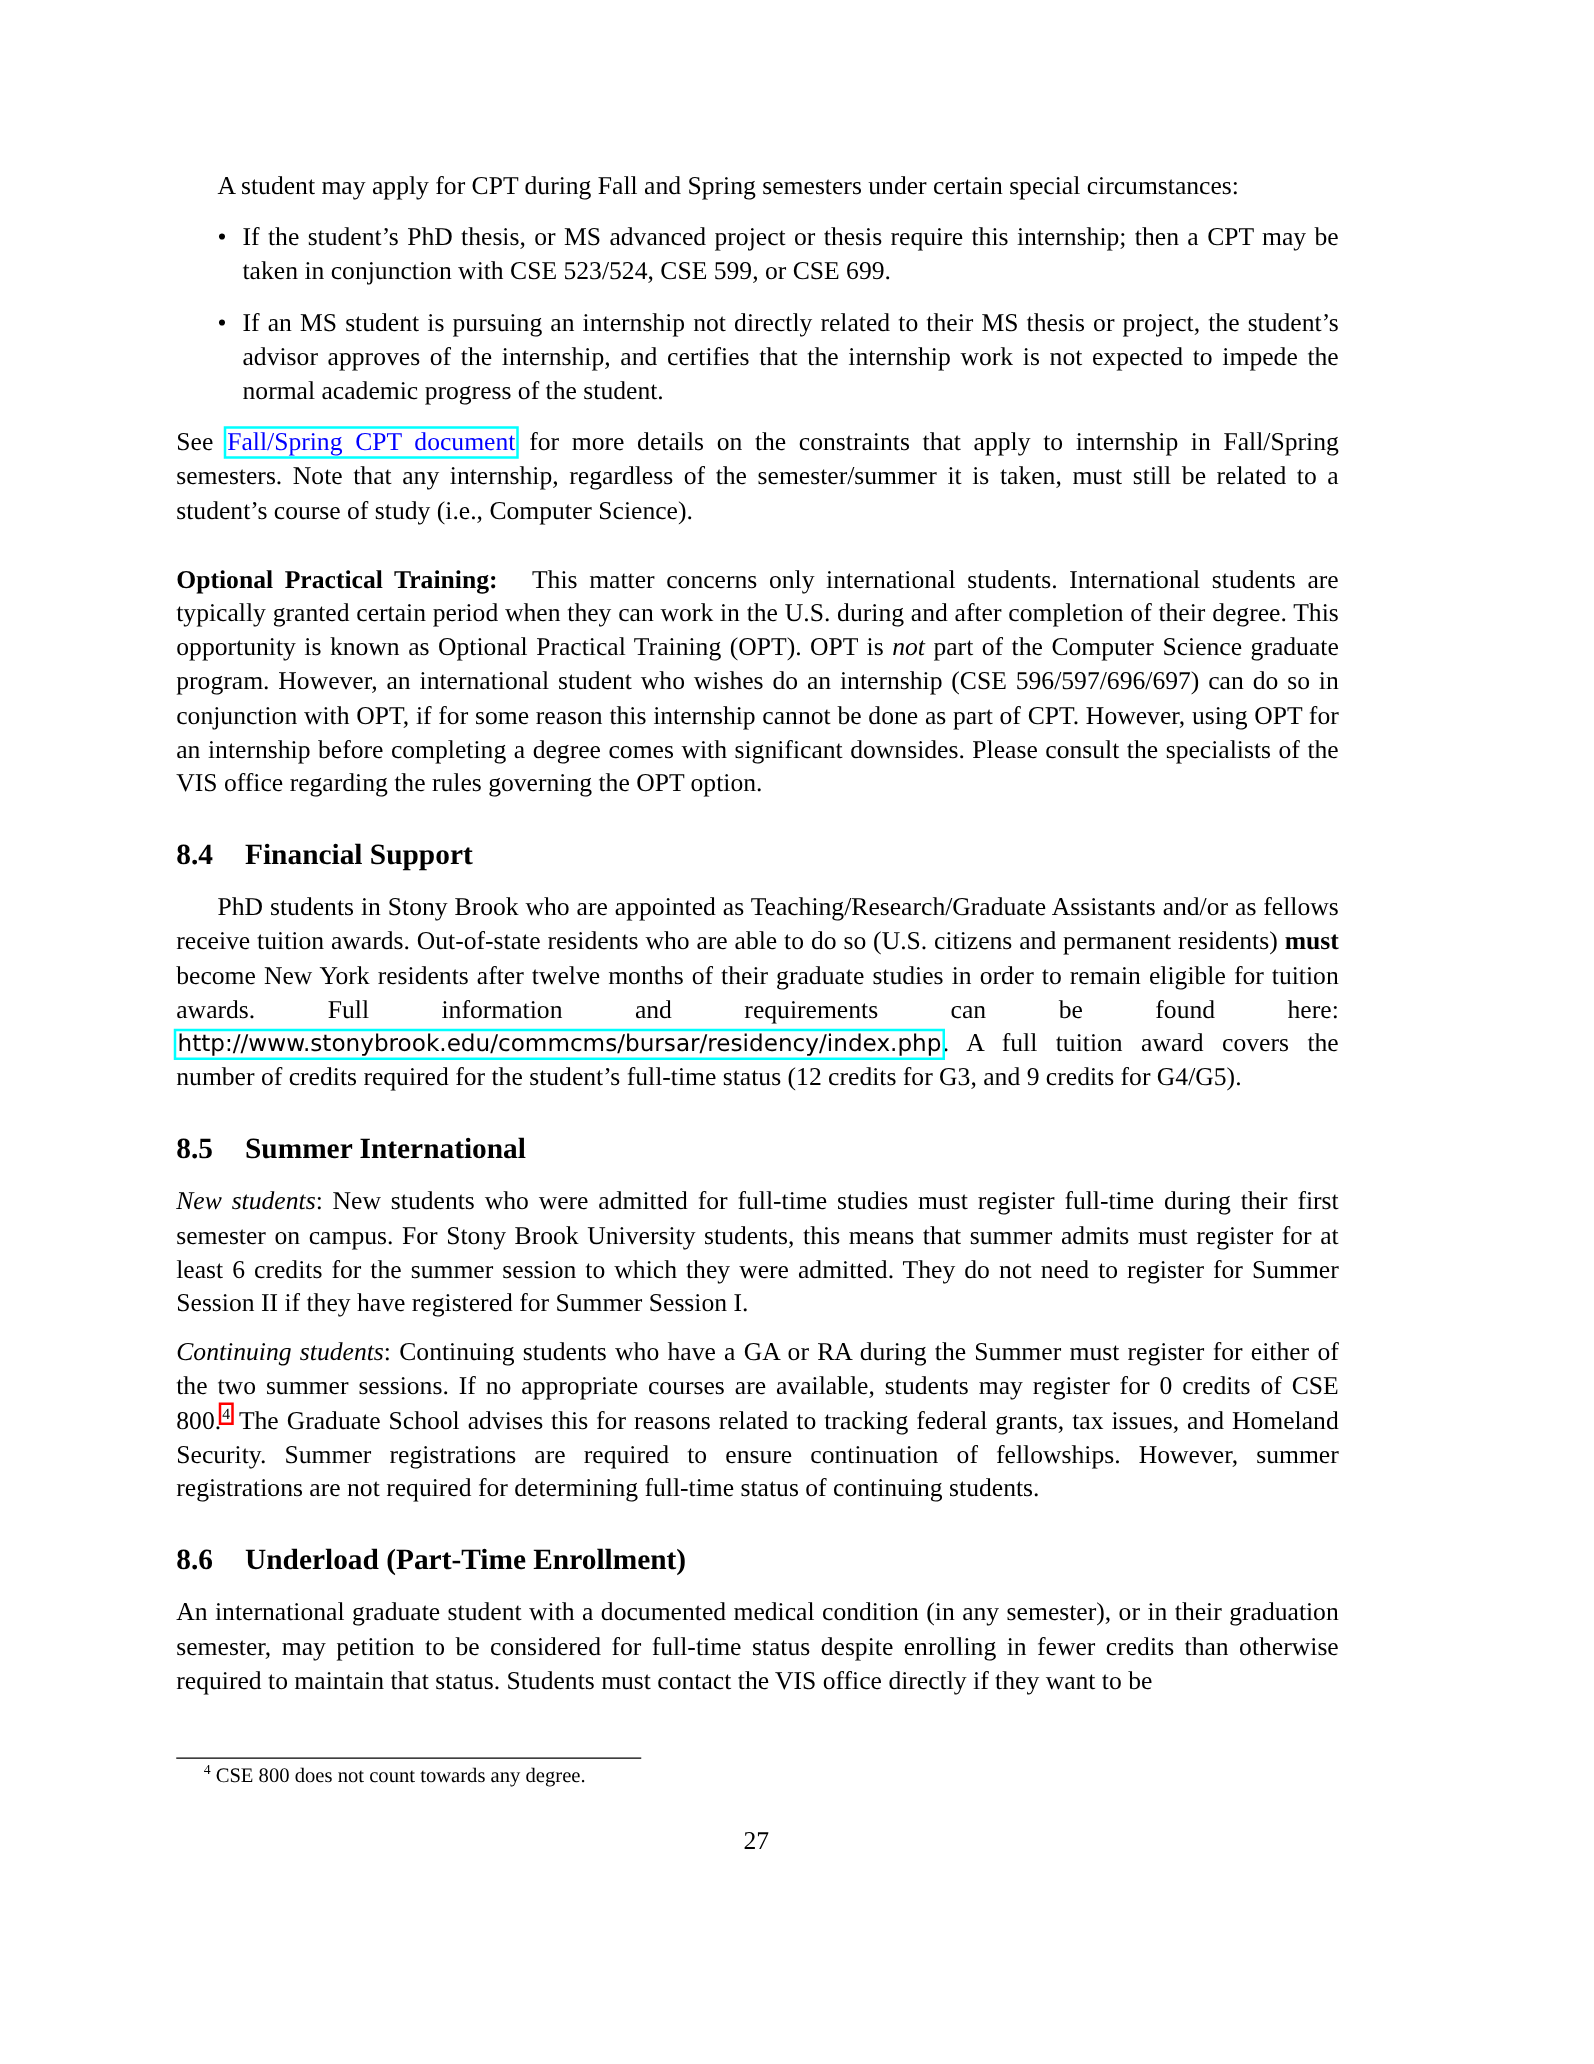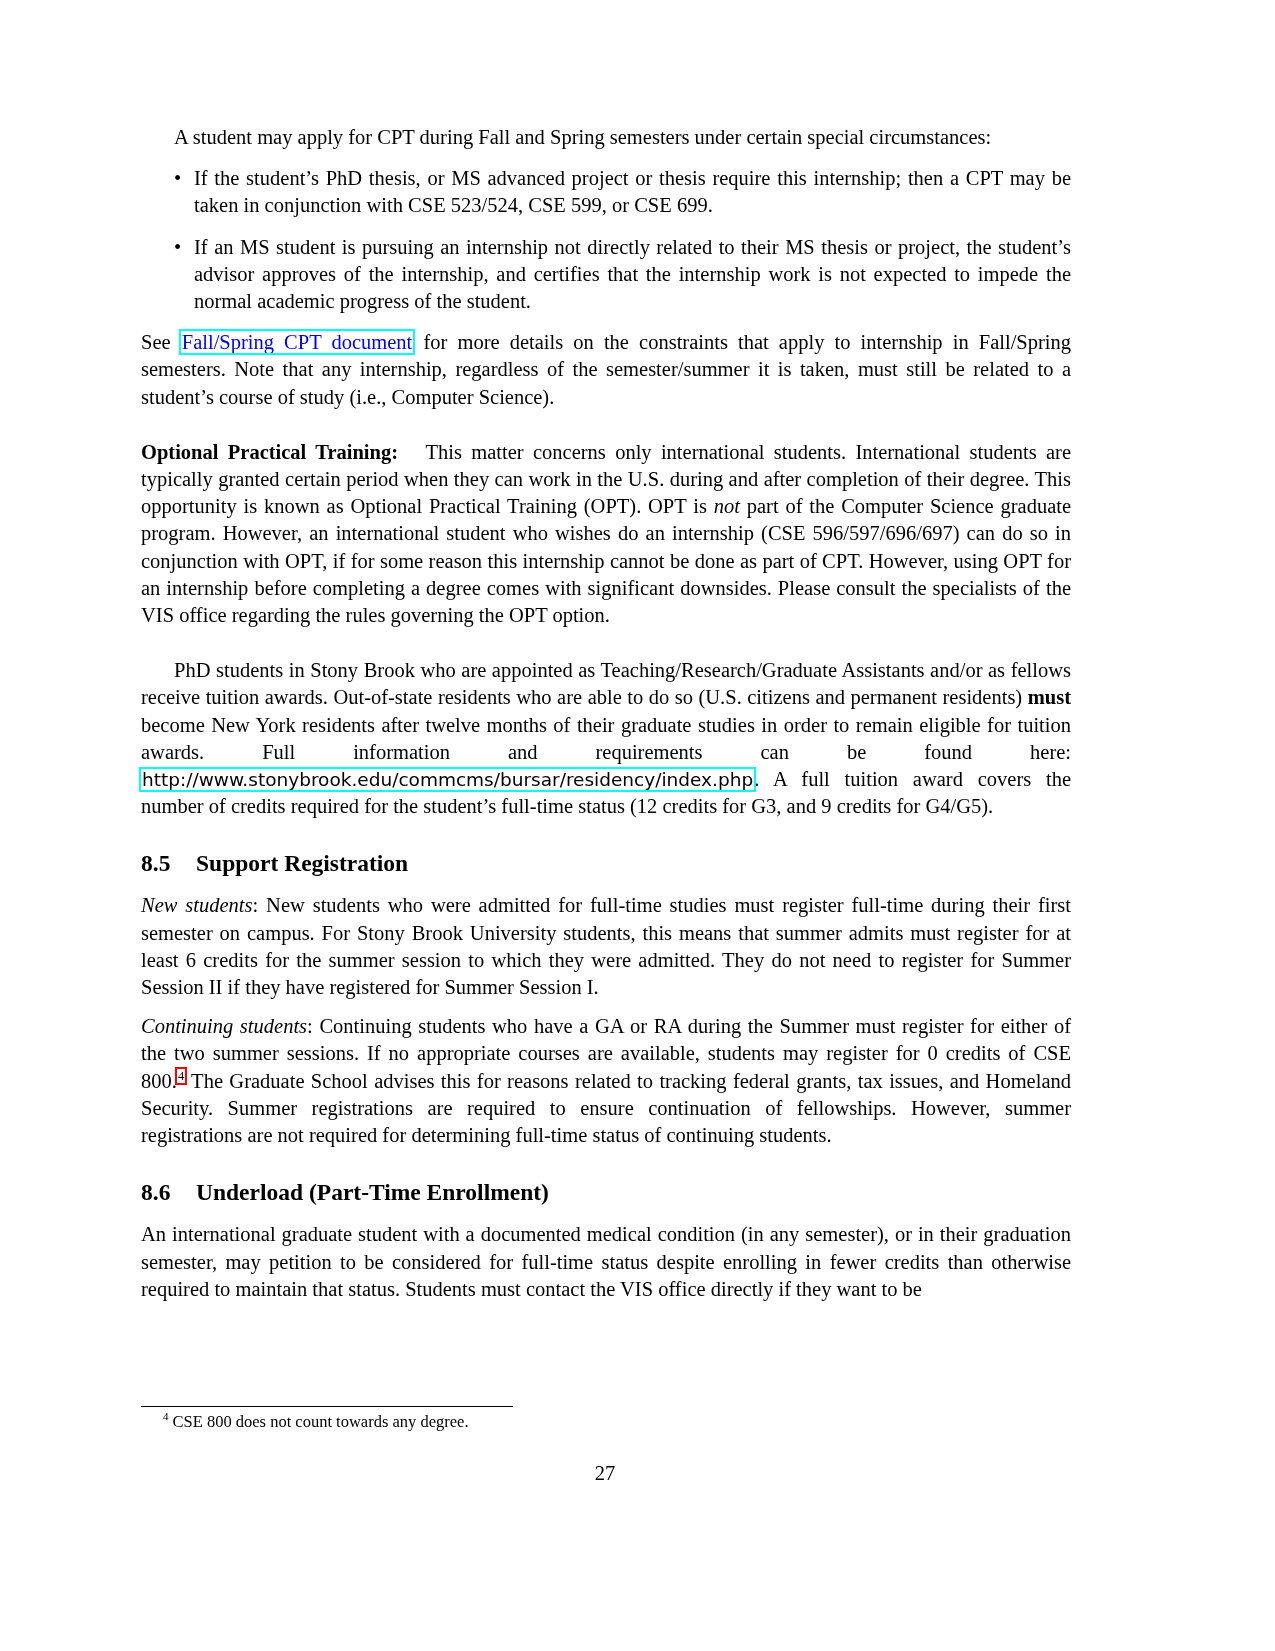--- a/index.html
+++ b/index.html
@@ -1,18 +1,18 @@
 <!DOCTYPE html>
 <html><head>
   <meta charset="utf-8">
   <style>
     html, body { margin: 0; padding: 0; background: #ffffff; }
     body { width: 1275px; height: 1651px; position: relative; overflow: hidden;
            font-family: "Liberation Serif", "DejaVu Serif", serif; color: #000; }
-    .page { position: absolute; left: 141px; top: 124px; width: 930px; font-size: 20.5px; line-height: 27.2px; }
+    .page { position: absolute; left: 141px; top: 136px; width: 930px; font-size: 20.5px; line-height: 27.2px; }
     p { margin: 0; text-align: justify; }
     .indent { text-indent: 33px; }
     .lead { padding-left: 33px; margin-bottom: 14px; }
     ul.bullets { list-style: none; margin: 0 0 14px 0; padding: 0 0 0 53px; }
     ul.bullets li { position: relative; margin-bottom: 14px; text-align: justify; }
     ul.bullets li::before { content: "\2022"; position: absolute; left: -20px; top: 0; }
     .para { margin-bottom: 28px; }
     h2 { font-size: 23.5px; font-weight: bold; margin: 0 0 14px 0; line-height: 30px; }
     h2 .num { display: inline-block; width: 55px; }
     .link-box { outline: 2px solid #00ffff; outline-offset: 0px; padding: 0 1px; }
@@ -35,25 +35,26 @@
 
   <ul class="bullets">
     <li>If the student’s PhD thesis, or MS advanced project or thesis require this internship; then a CPT may be taken in conjunction with CSE 523/524, CSE 599, or CSE 699.</li>
     <li>If an MS student is pursuing an internship not directly related to their MS thesis or project, the student’s advisor approves of the internship, and certifies that the internship work is not expected to impede the normal academic progress of the student.</li>
   </ul>
 
   <p class="para"><span>See</span> <a class="link-box link-blue">Fall/Spring CPT document</a> <span>for more details on the constraints that apply to internship in Fall/Spring semesters. Note that any internship, regardless of the semester/summer it is taken, must still be related to a student’s course of study (i.e., Computer Science).</span></p>
 
   <p class="para"><b>Optional Practical Training:</b>&nbsp;&nbsp; <span>This matter concerns only international students. International students are typically granted certain period when they can work in the U.S. during and after completion of their degree. This opportunity is known as Optional Practical Training (OPT). OPT is</span> <i>not</i> <span>part of the Computer Science graduate program. However, an international student who wishes do an internship (CSE 596/597/696/697) can do so in conjunction with OPT, if for some reason this internship cannot be done as part of CPT. However, using OPT for an internship before completing a degree comes with significant downsides. Please consult the specialists of the VIS office regarding the rules governing the OPT option.</span></p>
 
+  <h2><span class="num">8.4</span><span>Financial Support</span></h2>
 
 
   <p class="indent para"><span>PhD students in Stony Brook who are appointed as Teaching/Research/Graduate Assistants and/or as fellows receive tuition awards. Out-of-state residents who are able to do so (U.S. citizens and permanent residents)</span> <b>must</b> <span>become New York residents after twelve months of their graduate studies in order to remain eligible for tuition awards. Full information and requirements can be found here:</span> <a class="link-box url"><span>http://www.stonybrook.</span><span>edu/commcms/bursar/residency/index.php</span></a><span>. A full tuition award covers the number of credits required for the student’s full-time status (12 credits for G3, and 9 credits for G4/G5).</span></p>
 
-  <h2><span class="num">8.5</span><span>Support Registration</span></h2>
+  <h2><span class="num">8.5</span><span>Summer International</span></h2>
 
   <p><i>New students</i><span>: New students who were admitted for full-time studies must register full-time during their first semester on campus. For Stony Brook University students, this means that summer admits must register for at least 6 credits for the summer session to which they were admitted. They do not need to register for Summer Session II if they have registered for Summer Session I.</span></p>
 
   <p class="gap-s para"><i>Continuing students</i><span>: Continuing students who have a GA or RA during the Summer must register for either of the two summer sessions. If no appropriate courses are available, students may register for 0 credits of CSE 800.</span><sup class="fn ref-box">4</sup><span> The Graduate School advises this for reasons related to tracking federal grants, tax issues, and Homeland Security. Summer registrations are required to ensure continuation of fellowships. However, summer registrations are not required for determining full-time status of continuing students.</span></p>
 
   <h2><span class="num">8.6</span><span>Underload (Part-Time Enrollment)</span></h2>
 
   <p>An international graduate student with a documented medical condition (in any semester), or in their graduation semester, may petition to be considered for full-time status despite enrolling in fewer credits than otherwise required to maintain that status. Students must contact the VIS office directly if they want to be</p>
 </div>
 

